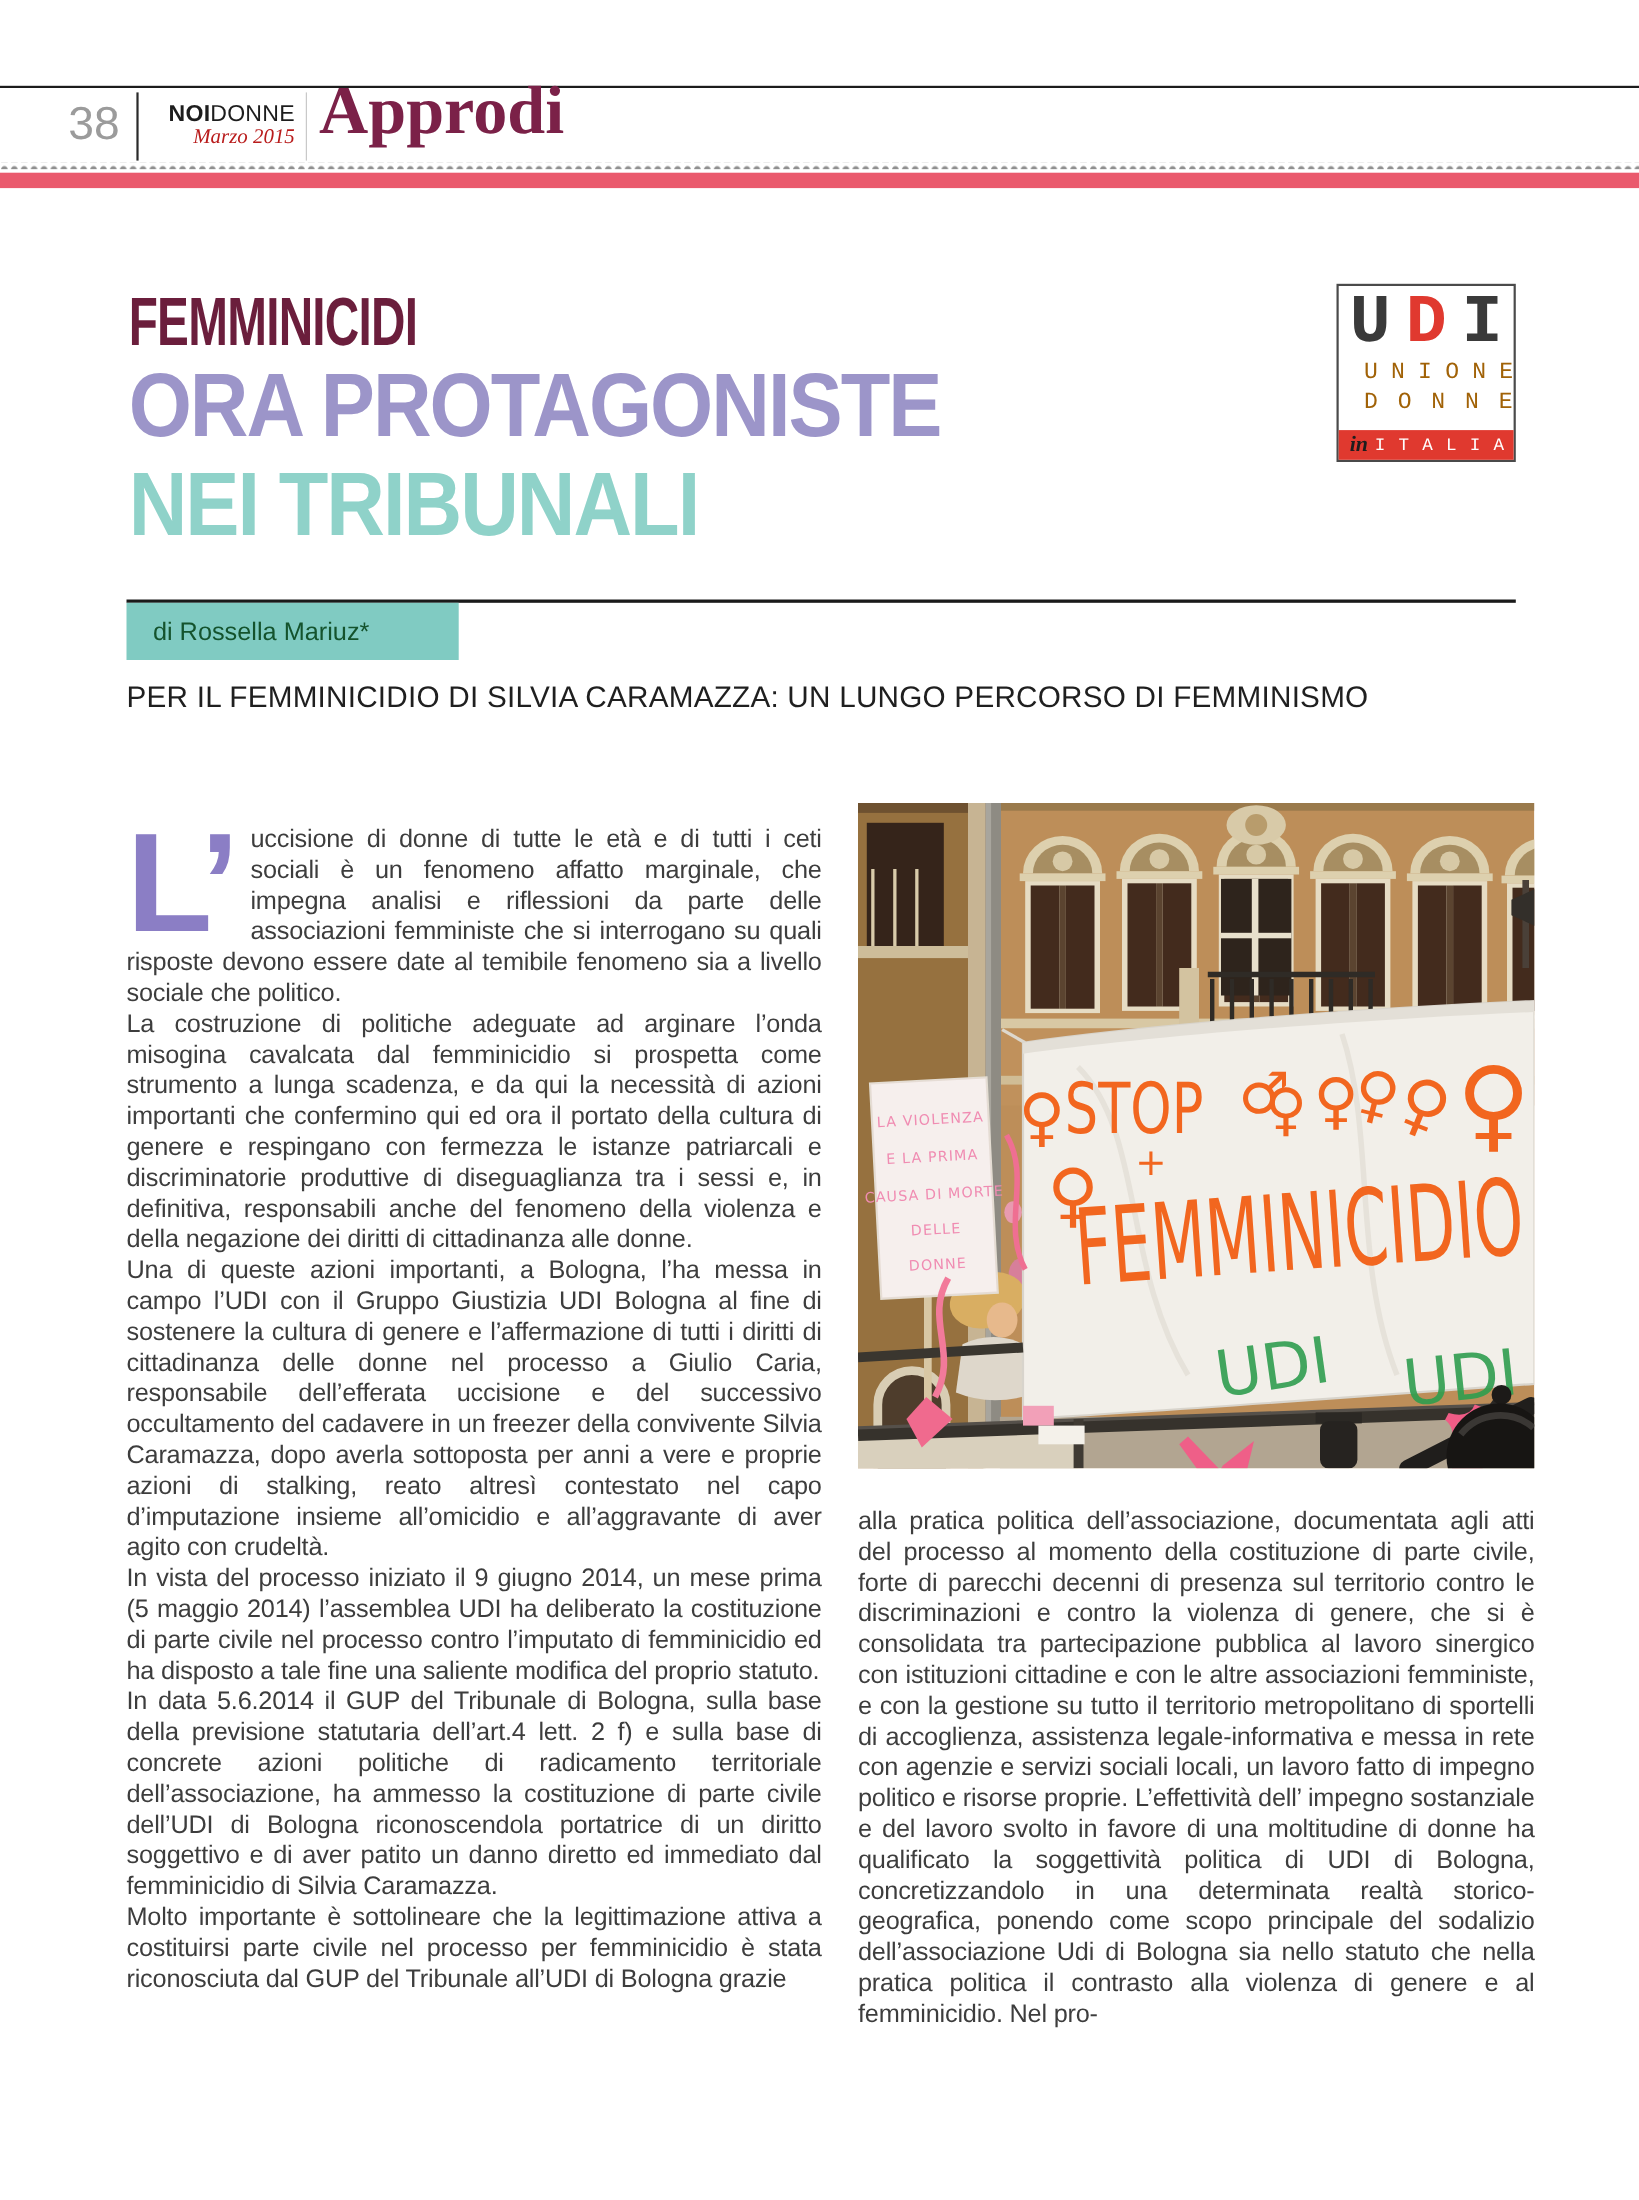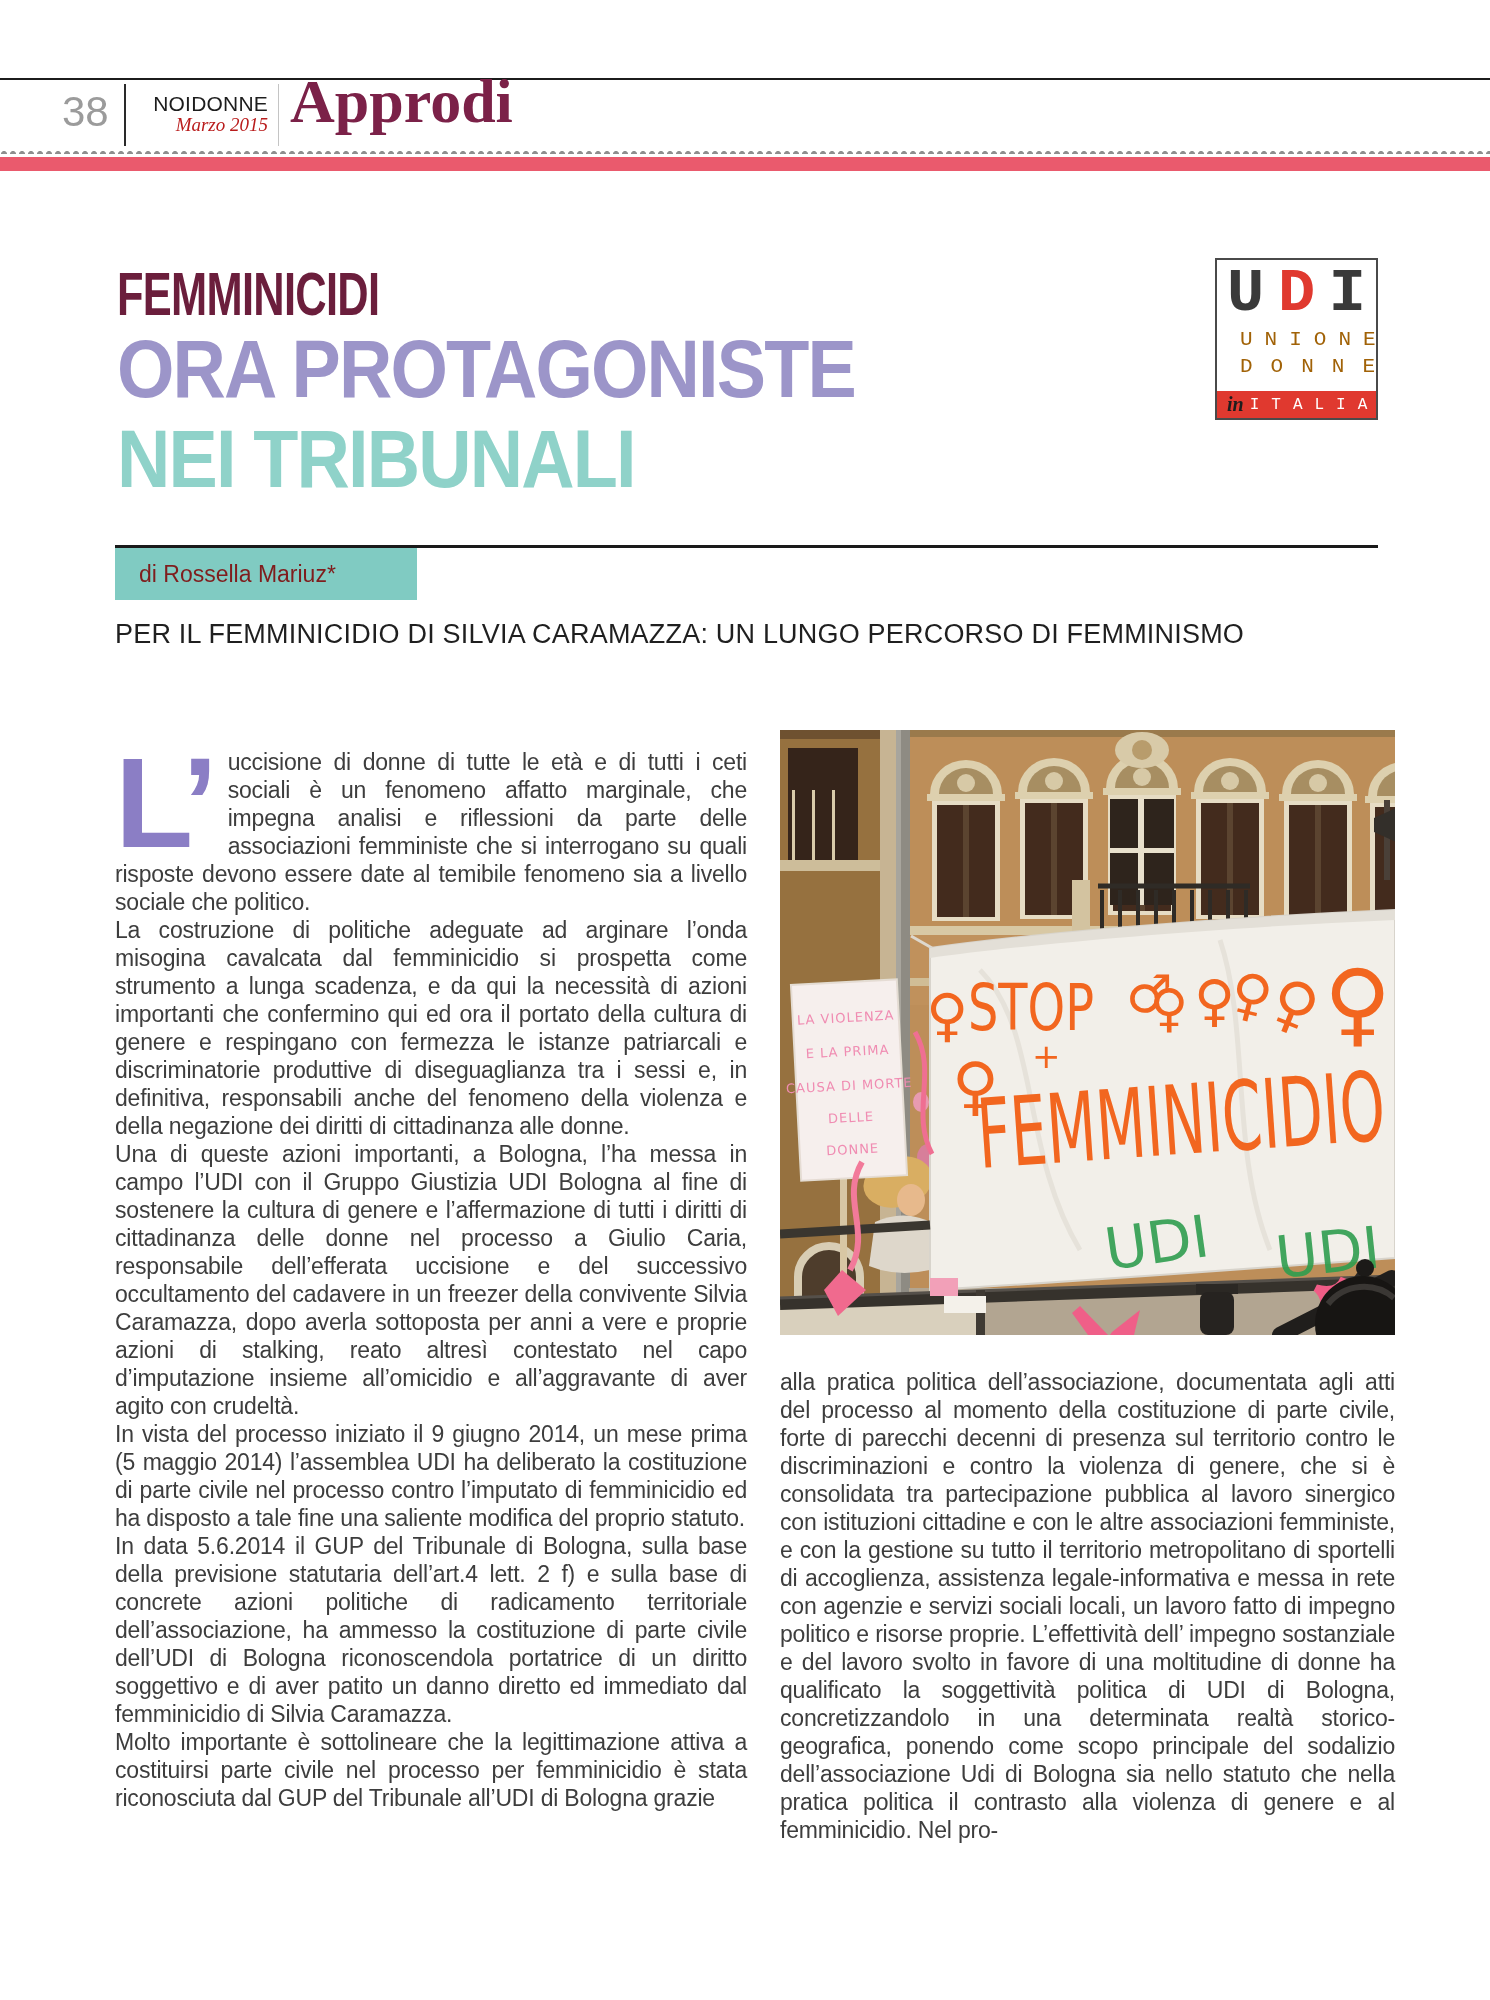--- a/index.html
+++ b/index.html
@@ -6,21 +6,21 @@
   body{
     width:1490px;height:2000px;position:relative;background:#ffffff;
     font-family:"Liberation Sans",sans-serif;overflow:hidden;
   }
   
   .top-rule{position:absolute;top:78px;left:0;width:1490px;border-top:2px solid #1c1c1c;}
   .page-num{position:absolute;left:62px;top:88px;font-size:42px;color:#9b9b9b;}
   .pn-div{position:absolute;left:124px;top:84px;height:62px;border-left:2px solid #2a2a2a;}
   .mag-block{position:absolute;left:140px;top:92px;width:128px;text-align:right;line-height:1.1;}
   .mag-name{font-size:21px;color:#1d1d1d;letter-spacing:.2px;}
-  .mag-name b{font-weight:normal;}
+  .mag-name b{font-weight:bold;}
   .mag-issue{font-family:"Liberation Serif",serif;font-style:italic;font-size:19px;color:#b91c1c;}
   .mag-div{position:absolute;left:278px;top:84px;height:62px;border-left:1px solid #c4c4c4;}
   .section-name{position:absolute;left:290px;top:66px;font-family:"Liberation Serif",serif;
     font-weight:bold;font-size:62px;color:#7b2148;}
   .scallop{position:absolute;top:148px;left:0;width:1490px;height:6px;
     background-image:radial-gradient(circle at 4px 6px,#8f8f8f 2.6px,rgba(0,0,0,0) 3.4px);
     background-size:9px 6px;background-repeat:repeat-x;}
   .red-bar{position:absolute;top:157px;left:0;width:1490px;height:14px;}
   
   .title-line{position:absolute;left:117px;font-weight:bold;white-space:nowrap;transform-origin:left top;}
@@ -35,21 +35,21 @@
   .udi-row{font-family:"Liberation Mono",monospace;font-size:21px;color:#a16207;
     padding-left:23px;white-space:nowrap;overflow:hidden;line-height:27px;}
   .udi-row.r1{letter-spacing:12px;}
   .udi-row.r2{letter-spacing:18px;}
   .udi-band{margin-top:auto;height:27px;display:flex;align-items:center;padding-left:10px;}
   .udi-in{font-family:Liberation Serif, serif;font-style:italic;font-weight:bold;font-size:20px;color:#1d1d1d;margin-right:6px;}
   .udi-italia{font-family:"Liberation Mono",monospace;font-size:16px;color:#ffffff;letter-spacing:12px;white-space:nowrap;overflow:hidden;}
   
   .byline-rule{position:absolute;top:545px;left:115px;width:1263px;border-top:3px solid #1a1a1a;}
   .byline{position:absolute;top:548px;left:115px;width:278px;height:52px;display:flex;align-items:center;
-    padding-left:24px;font-size:23px;color:#7f1d1d;}
+    padding-left:24px;font-size:23px;color:#14532d;}
   .subtitle{position:absolute;top:614px;left:115px;width:1280px;font-size:27px;line-height:41px;
     color:#1f1f1f;letter-spacing:.2px;}
   
   .col-left{position:absolute;top:748px;left:115px;width:632px;}
   .col-right{position:absolute;top:1368px;left:780px;width:615px;}
   .para{margin:0;font-size:23px;line-height:28px;color:#3d3d3d;text-align:justify;letter-spacing:-.2px;}
   .dropcap{float:left;font-size:128px;line-height:98px;padding:6px 14px 2px 0;font-weight:bold;
     color:#8b7ec5;letter-spacing:-4px;}
   
   .photo{position:absolute;top:730px;left:780px;width:615px;height:605px;overflow:hidden;margin:0;}

